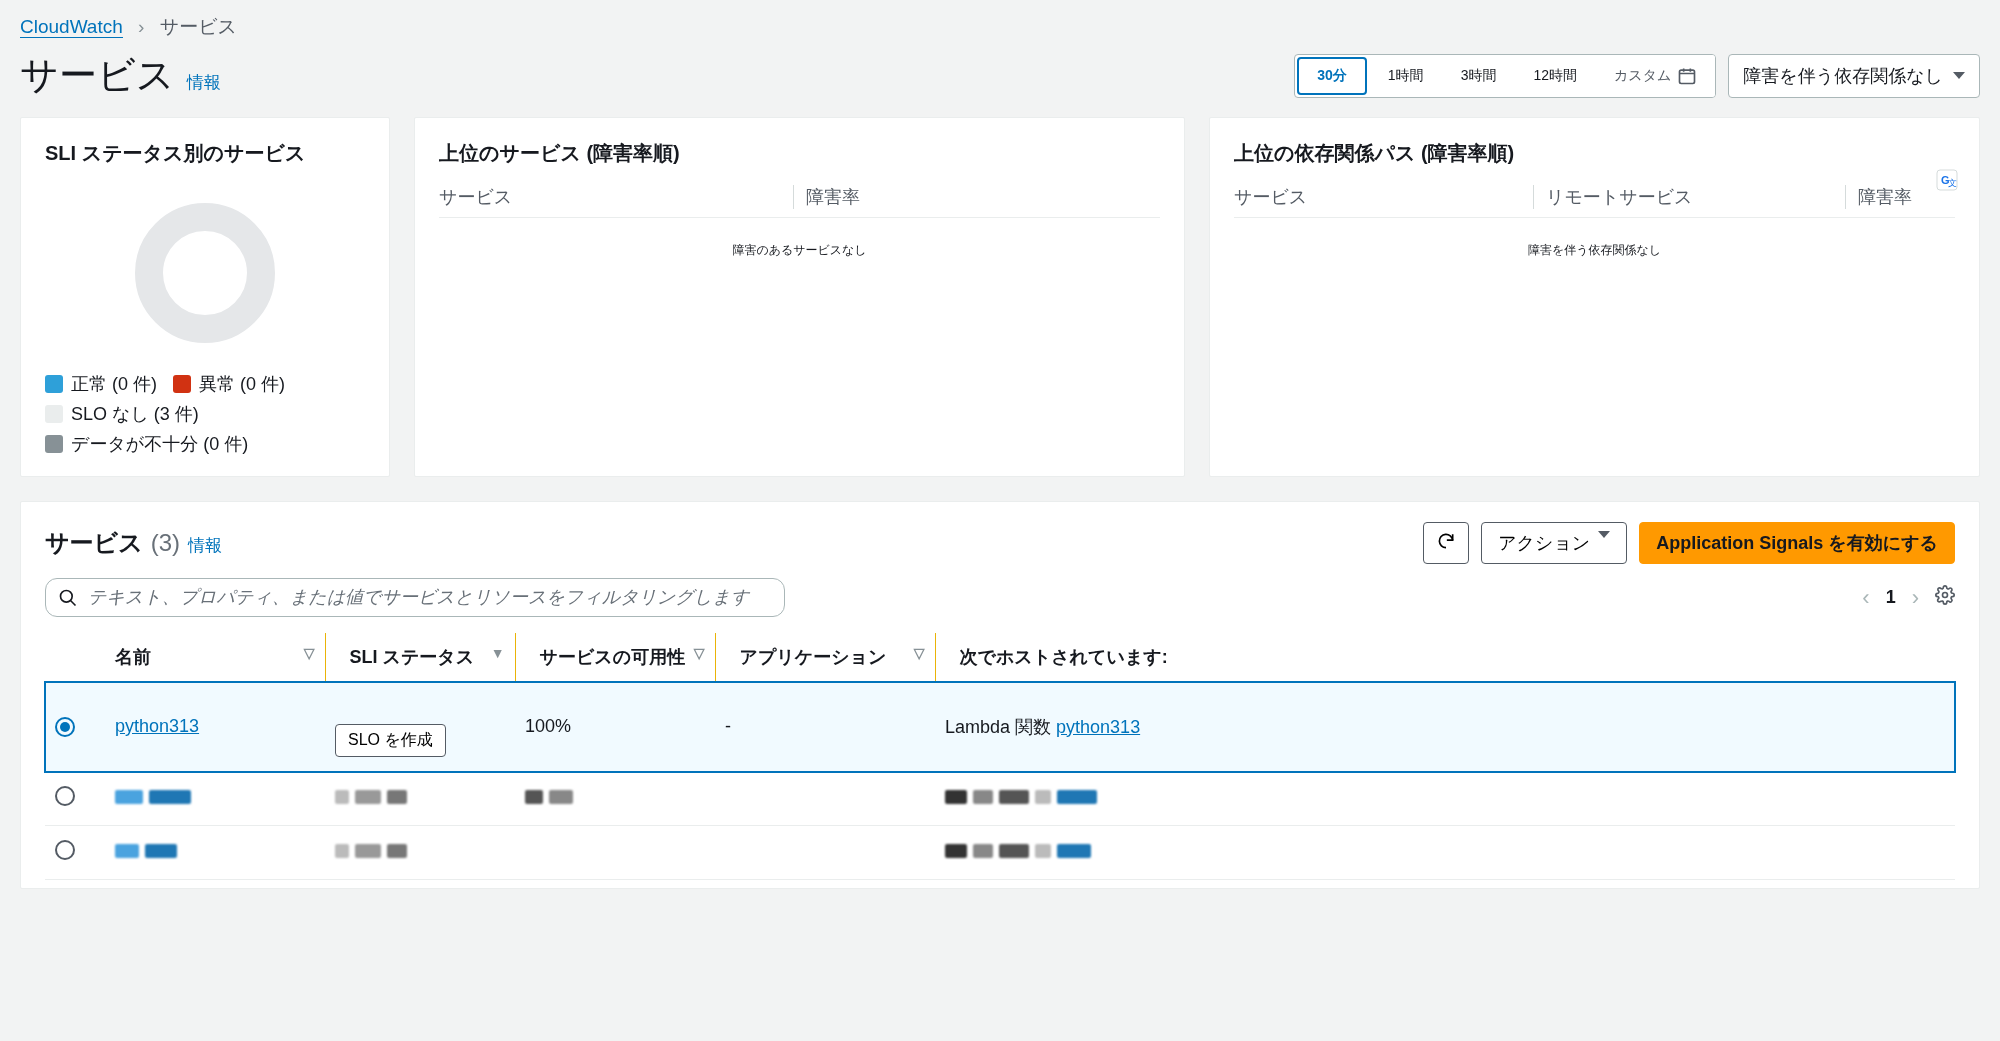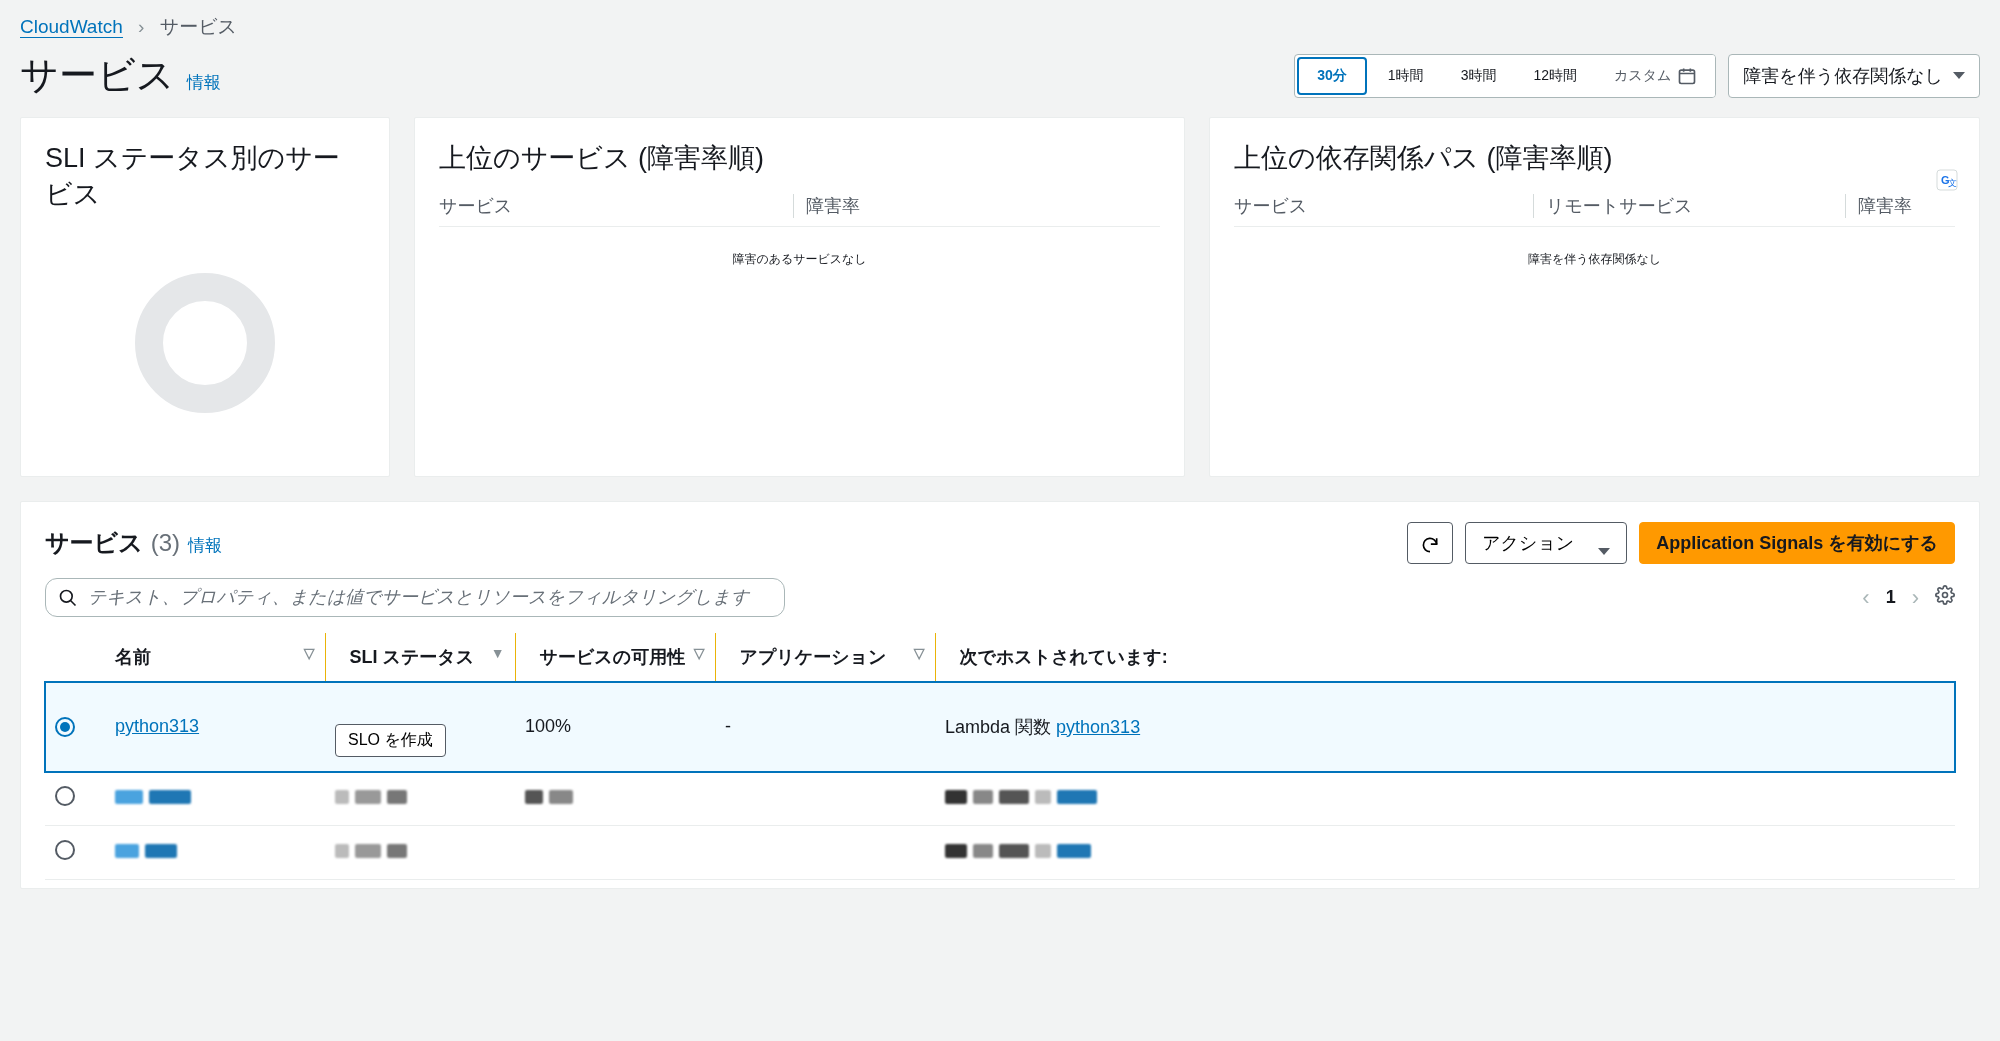--- a/index.html
+++ b/index.html
@@ -29,21 +29,21 @@
   .time-range-box .custom { display: flex; align-items: center; gap: 6px; color: #545b64; }
   .calendar-icon { width: 18px; height: 18px; display: inline-block; }
   .timezone-select {
     border: 1px solid #aab7b8; border-radius: 4px; background: #fff; padding: 8px 14px;
     display: flex; align-items: center; gap: 10px; font-size: 18px; cursor: pointer;
   }
   .caret-down { width: 0; height: 0; border-left: 6px solid transparent; border-right: 6px solid transparent; border-top: 7px solid #545b64; }
 
   .cards-row { display: flex; gap: 24px; margin-bottom: 24px; }
   .card { background: #fff; border: 1px solid #eaeded; border-radius: 2px; flex: 1; padding: 22px 24px 20px; min-height: 360px; display: flex; flex-direction: column; }
-  .card h2 { font-size: 27px; font-weight: 400; margin-bottom: 18px; }
+  .card h2 { font-size: 20px; font-weight: 700; margin-bottom: 18px; }
 
   .donut-wrap { flex: 1; display: flex; align-items: center; justify-content: center; }
   .donut { width: 140px; height: 140px; border-radius: 50%; border: 28px solid #e5e7e9; }
   .legend { margin-top: 12px; }
   .legend-row { display: flex; flex-wrap: wrap; gap: 16px; font-size: 18px; }
   .legend-item { display: flex; align-items: center; gap: 8px; }
   .swatch { width: 18px; height: 18px; border-radius: 3px; display: inline-block; }
   .sw-blue { background: #2ea0d9; }
   .sw-red { background: #d13212; }
   .sw-grey-l { background: #eaeded; }
@@ -53,21 +53,21 @@
   .mini-head .col { flex: 1; border-left: 1px solid #d5dbdb; padding-left: 12px; }
   .mini-head .col:first-child { border-left: none; padding-left: 0; }
   .empty-msg { text-align: center; color: #16191f; font-size: 12px; margin-top: 14px; }
 
   .services-panel { background: #fff; border: 1px solid #eaeded; border-radius: 2px; padding: 20px 24px 8px; position: relative; }
   .services-head { display: flex; justify-content: space-between; align-items: center; margin-bottom: 14px; }
   .services-head h3 { font-size: 24px; font-weight: 700; display: flex; align-items: baseline; gap: 8px; }
   .services-head h3 .count { color: #687078; font-weight: 400; }
   .services-head h3 .info-link { font-size: 17px; color: #0073bb; font-weight: 400; cursor: pointer; }
   .toolbar { display: flex; gap: 12px; }
-  .btn { border: 1px solid #545b64; background: #fff; border-radius: 4px; padding: 8px 16px; font-size: 18px; display: inline-flex; align-items: flex-end; gap: 24px; cursor: pointer; }
+  .btn { border: 1px solid #545b64; background: #fff; border-radius: 4px; padding: 8px 16px; font-size: 18px; display: inline-flex; align-items: flex-start; gap: 8px; cursor: pointer; }
   .btn.icon-only { padding: 8px 12px; }
   .btn.primary { background: #ff9900; border-color: #ff9900; color: #16191f; font-weight: 700; }
 
   .filter-row { display: flex; align-items: center; gap: 14px; margin-bottom: 16px; }
   .search-box { flex: 0 0 740px; display: flex; align-items: center; border: 1px solid #aab7b8; border-radius: 12px; background: #fff; padding: 8px 12px; gap: 10px; }
   .search-box input { border: none; outline: none; flex: 1; font-size: 18px; }
   .search-box input::placeholder { color: #687078; font-style: italic; }
   .pager { margin-left: auto; display: flex; align-items: center; gap: 16px; color: #545b64; }
   .pager .num { color: #16191f; font-weight: 700; }
   .pager .nav { cursor: pointer; color: #aab7b8; font-size: 22px; }
@@ -130,20 +130,44 @@
       </div>
     </div>
   </div>
 
   <div class="cards-row">
 
     <div class="card" style="flex:0 0 370px">
       <h2>SLI ステータス別のサービス</h2>
       <div class="donut-wrap">
         <div class="donut"></div>
+      </div>
+      <div class="legend">
+        <div class="legend-row">
+          <div class="legend-item">
+            <span class="swatch sw-blue"></span>
+            <span>正常 (0 件)</span>
+          </div>
+          <div class="legend-item">
+            <span class="swatch sw-red"></span>
+            <span>異常 (0 件)</span>
+          </div>
+        </div>
+        <div class="legend-row" style="margin-top:6px">
+          <div class="legend-item">
+            <span class="swatch sw-grey-l"></span>
+            <span>SLO なし (3 件)</span>
+          </div>
+        </div>
+        <div class="legend-row" style="margin-top:6px">
+          <div class="legend-item">
+            <span class="swatch sw-grey-d"></span>
+            <span>データが不十分 (0 件)</span>
+          </div>
+        </div>
       </div>
     </div>
 
     <div class="card">
       <h2>上位のサービス (障害率順)</h2>
       <div class="mini-head">
         <div class="col">サービス</div>
         <div class="col">障害率</div>
       </div>
       <div class="empty-msg">障害のあるサービスなし</div>

